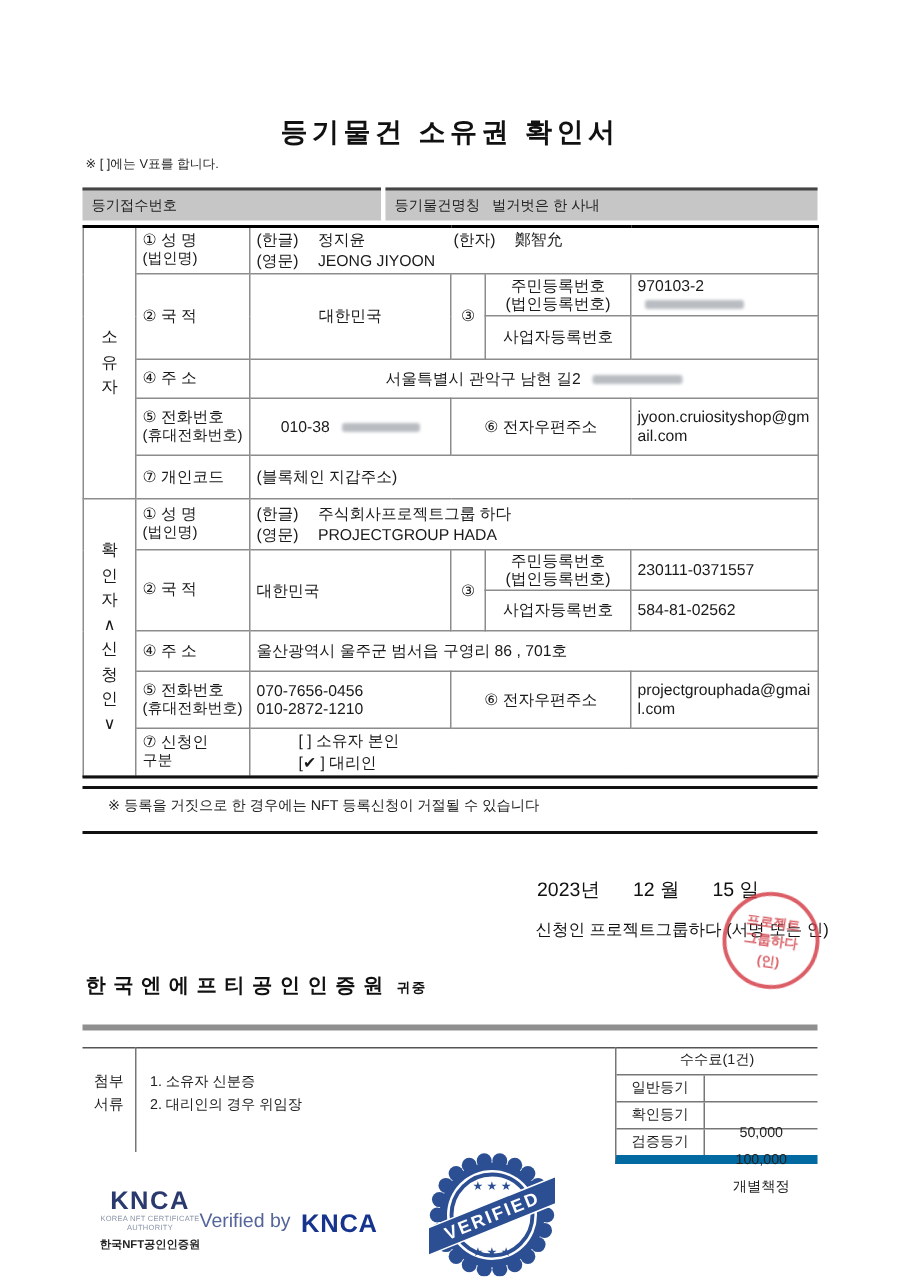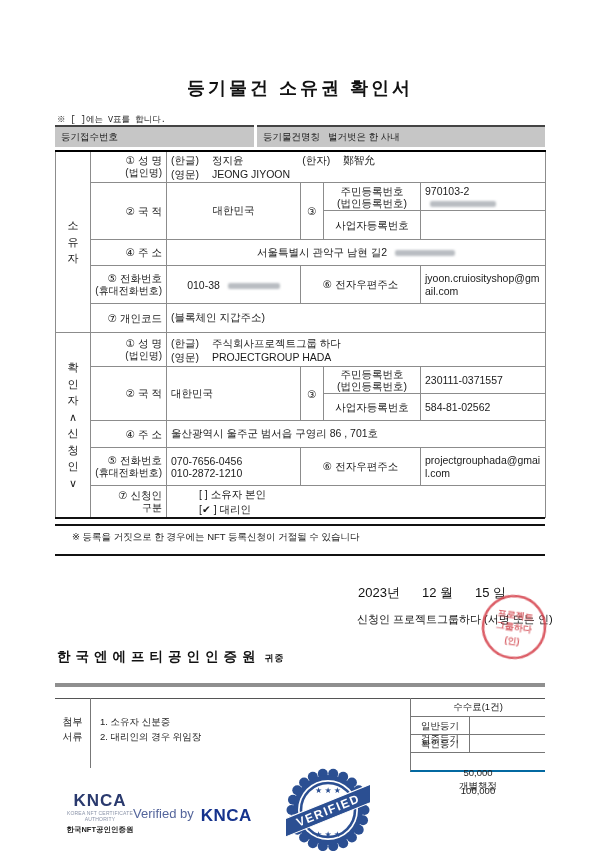--- a/index.html
+++ b/index.html
@@ -2,37 +2,37 @@
 <html><head>
 <meta charset="utf-8">
 <style>
   html,body{margin:0;padding:0;background:#fff;}
   .page{position:relative;width:600px;height:851px;background:#ffffff;overflow:hidden;
         font-family:"Liberation Sans","DejaVu Sans",sans-serif;color:#1a1a1a;}
   .abs{position:absolute;}
 
   .title{left:0;top:76px;width:600px;text-align:center;font-size:18px;font-weight:bold;
          letter-spacing:3px;color:#111;}
-  .vnote{left:57px;top:114px;font-size:8.5px;color:#222;font-family:Liberation Mono, monospace;}
+  .vnote{left:57px;top:104px;font-size:8.5px;color:#222;}
 
   
   .ghead{top:125px;height:22px;background:#c6c6c6;border-top:2px solid #444;
          font-size:9.5px;color:#222;display:flex;align-items:center;padding:0 6px;box-sizing:border-box;}
   .ghead.left{left:55px;width:199px;}
   .ghead.right{left:257px;width:288px;}
   .ghead .val{margin-left:8px;}
 
   
   table.main{position:absolute;left:55px;top:150px;width:490px;border-collapse:collapse;
              table-layout:fixed;border:1px solid #6f6f6f;border-top:2.5px solid #000;}
   table.main td{border:1px solid #8c8c8c;font-size:10.5px;padding:1px 4px;vertical-align:middle;
                 color:#1a1a1a;overflow:hidden;}
   td.side{text-align:center;}
   .vstack{display:inline-block;width:13px;word-break:break-all;line-height:1.5;font-size:11px;text-align:center;}
-  td.lbl{text-align:right;line-height:1.25;font-size:10.5px;}
+  td.lbl{text-align:left;line-height:1.25;font-size:10.5px;}
   td.lbl .s2{font-size:10px;}
   td.lbl2{text-align:center;font-size:10px;line-height:1.15;padding:1px 2px;}
   .ctr{text-align:center;}
   .lft{text-align:left;}
   .nl{line-height:1.35;white-space:nowrap;}
   .nl .sub{margin-right:10px;}
   .nl .hj{margin-left:56px;}
   td.email{font-size:9.8px;word-break:break-all;line-height:1.2;padding:2px 3px;}
   td.ph{color:#9a9a9a;font-size:9.5px;}
   .redact{display:inline-block;height:6px;background:#b9bdc2;border-radius:2px;filter:blur(1.2px);
@@ -49,24 +49,24 @@
 
   .recipient{left:57px;top:648px;font-size:13.5px;font-weight:bold;letter-spacing:5px;color:#111;}
   .recipient .gj{font-size:9px;font-weight:bold;letter-spacing:1px;margin-left:4px;}
   .graybar{left:55px;top:683px;width:490px;height:4px;background:#8f8f8f;}
 
   
   .btop{left:55px;top:698px;width:490px;height:1px;background:#555;}
   .bvert1{left:90px;top:698px;width:1px;height:70px;background:#777;}
   .attlabel{left:55px;top:714px;width:35px;text-align:center;font-size:10px;line-height:1.5;color:#222;}
   .attitems{left:100px;top:715px;font-size:9.5px;line-height:1.55;color:#222;}
-  .feewrap{left:410px;top:698px;width:135px;border-left:1px solid #777;border-bottom:2px solid #0369a1;
+  .feewrap{left:410px;top:698px;width:135px;border-left:1px solid #777;border-bottom:6px solid #0369a1;
            box-sizing:border-box;font-size:9.5px;color:#222;}
   .feehead{height:18px;line-height:18px;text-align:center;border-bottom:1px solid #777;}
-  .feerow{display:flex;height:17px;line-height:17px;border-bottom:1px solid #777;flex-direction:column;}
+  .feerow{display:flex;height:17px;line-height:17px;border-bottom:1px solid #777;}
   .feerow:last-child{border-bottom:none;justify-content:center;}
   .feerow .fn{width:58px;text-align:center;border-right:1px solid #777;}
   .feerow .fa{flex:1;text-align:center;margin-top:30px;}
 
   
   .kncalogo{left:60px;top:792px;width:80px;text-align:center;}
   .kncalogo .big{font-size:17px;font-weight:bold;color:#2a3a6e;letter-spacing:1px;line-height:1;}
   .kncalogo .sub{font-size:5px;color:#8a93a8;letter-spacing:.2px;margin-top:1px;}
   .kncalogo .kr{font-size:7.5px;font-weight:bold;color:#222;margin-top:3px;}
   .verifiedby{left:133px;top:806px;display:flex;align-items:flex-start;gap:7px;}

